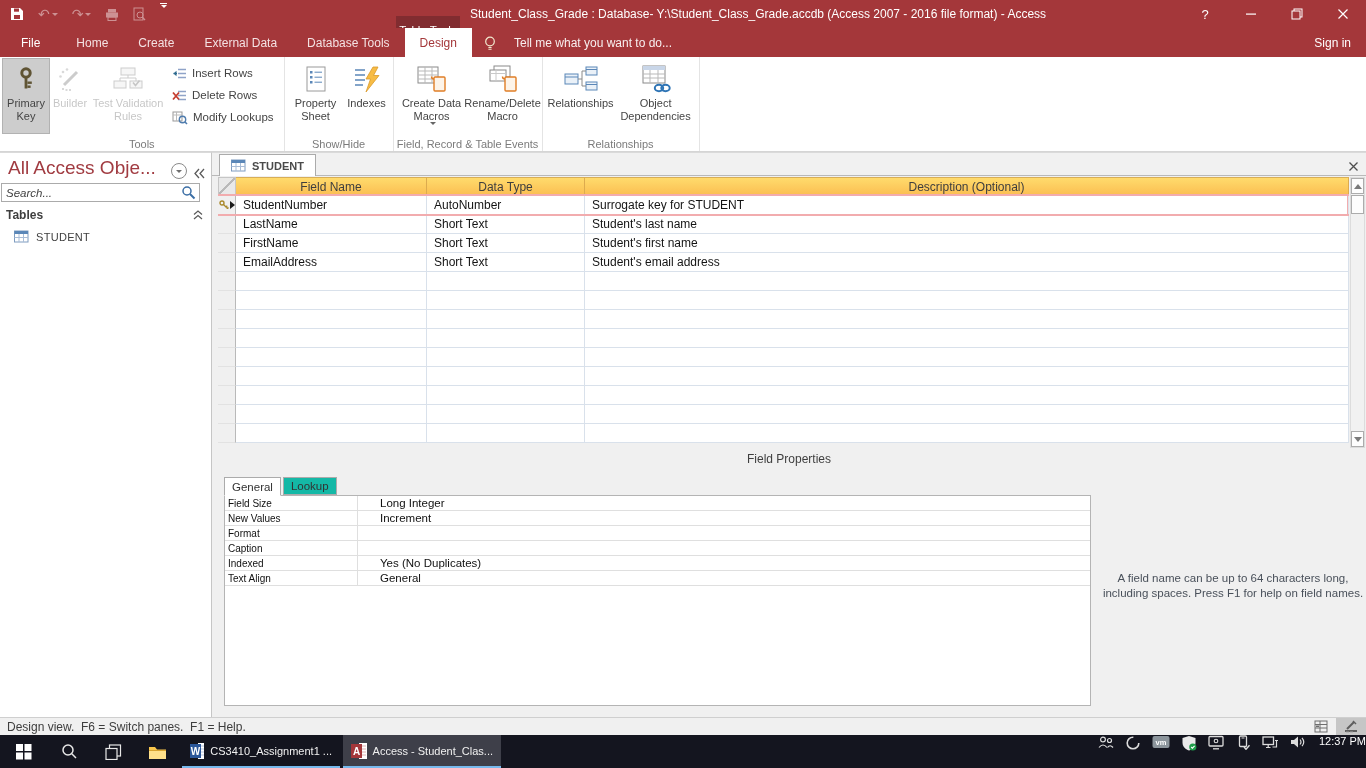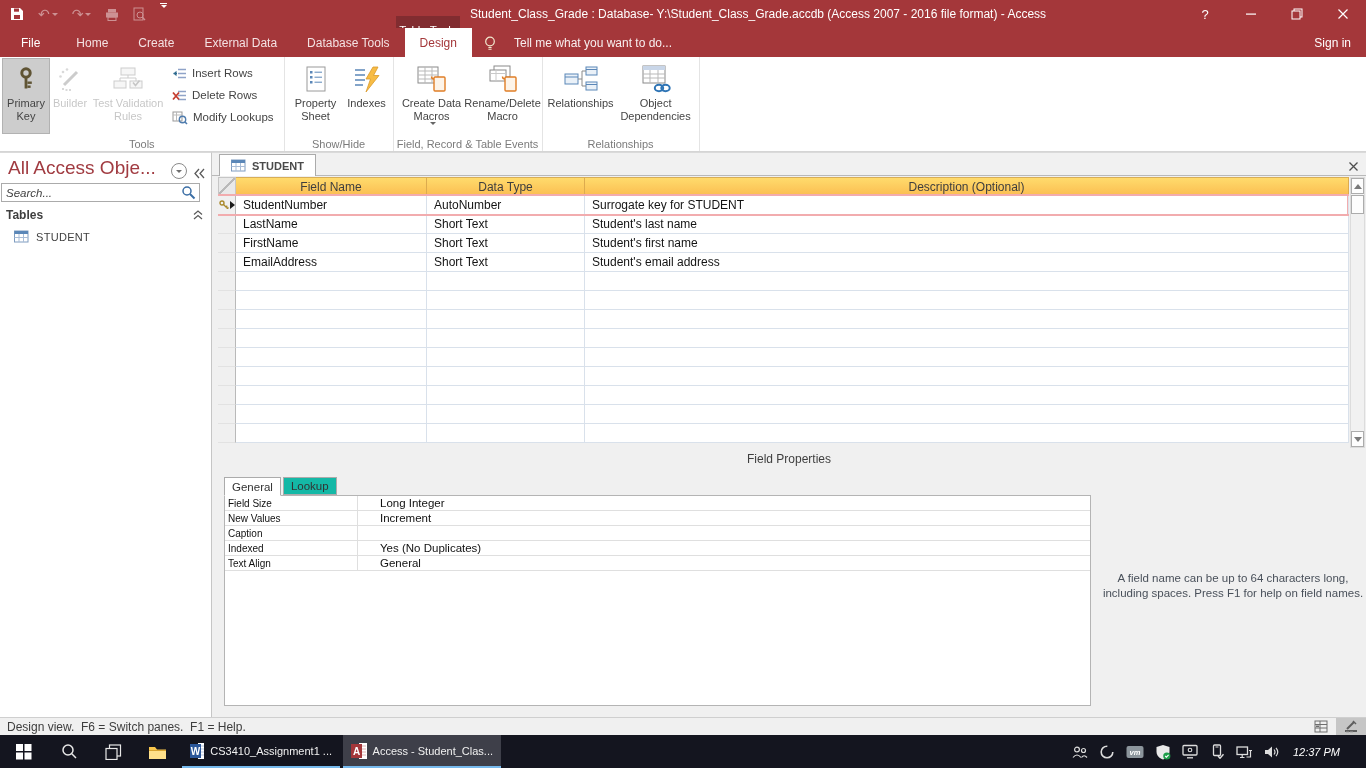--- a/index.html
+++ b/index.html
@@ -94,21 +94,21 @@
   .vb { width:30px; height:18px; display:flex; align-items:center; justify-content:center; }
   .vb.active { background:#C6C6C6; }
 
   
   .taskbar { position:absolute; left:0; top:735px; width:1366px; height:33px; background:#14151F; display:flex; align-items:stretch; }
   .tb-btn { width:44px; display:flex; align-items:center; justify-content:center; }
   .tb-btn.start { width:47px; }
   .tb-app { width:158px; display:flex; align-items:center; gap:6px; padding:0 8px; border-bottom:2px solid #76B9ED; font-size:11px; color:#F0F0F0; white-space:nowrap; overflow:hidden; margin-left:3px; }
   .tb-app.active { background:#3E3F49; }
   .tb-spacer { flex:1; }
-  .tray { display:flex; align-items:center; gap:11px; padding-right:26px;font-style:italic; }
+  .tray { display:flex; align-items:flex-start; gap:11px; padding-right:0; }
   .time { font-size:11px; color:#fff; padding-left:3px; white-space:nowrap; }
 </style>
 </head>
 <body>
 <div class="stage">
 
 <div class="titlebar">
   <div class="qat">
     <span class="qbtn">
       <svg width="14" height="14">
@@ -509,20 +509,24 @@
   <div class="fp-box">
     <div class="fprow">
       <div class="lbl">Field Size</div>
       <div class="val">Long Integer</div>
     </div>
     <div class="fprow">
       <div class="lbl">New Values</div>
       <div class="val">Increment</div>
     </div>
     <div class="fprow">
+      <div class="lbl">Format</div>
+      <div class="val"></div>
+    </div>
+    <div class="fprow">
       <div class="lbl">Caption</div>
       <div class="val"></div>
     </div>
     <div class="fprow">
       <div class="lbl">Indexed</div>
       <div class="val">Yes (No Duplicates)</div>
     </div>
     <div class="fprow">
       <div class="lbl">Text Align</div>
       <div class="val">General</div>

